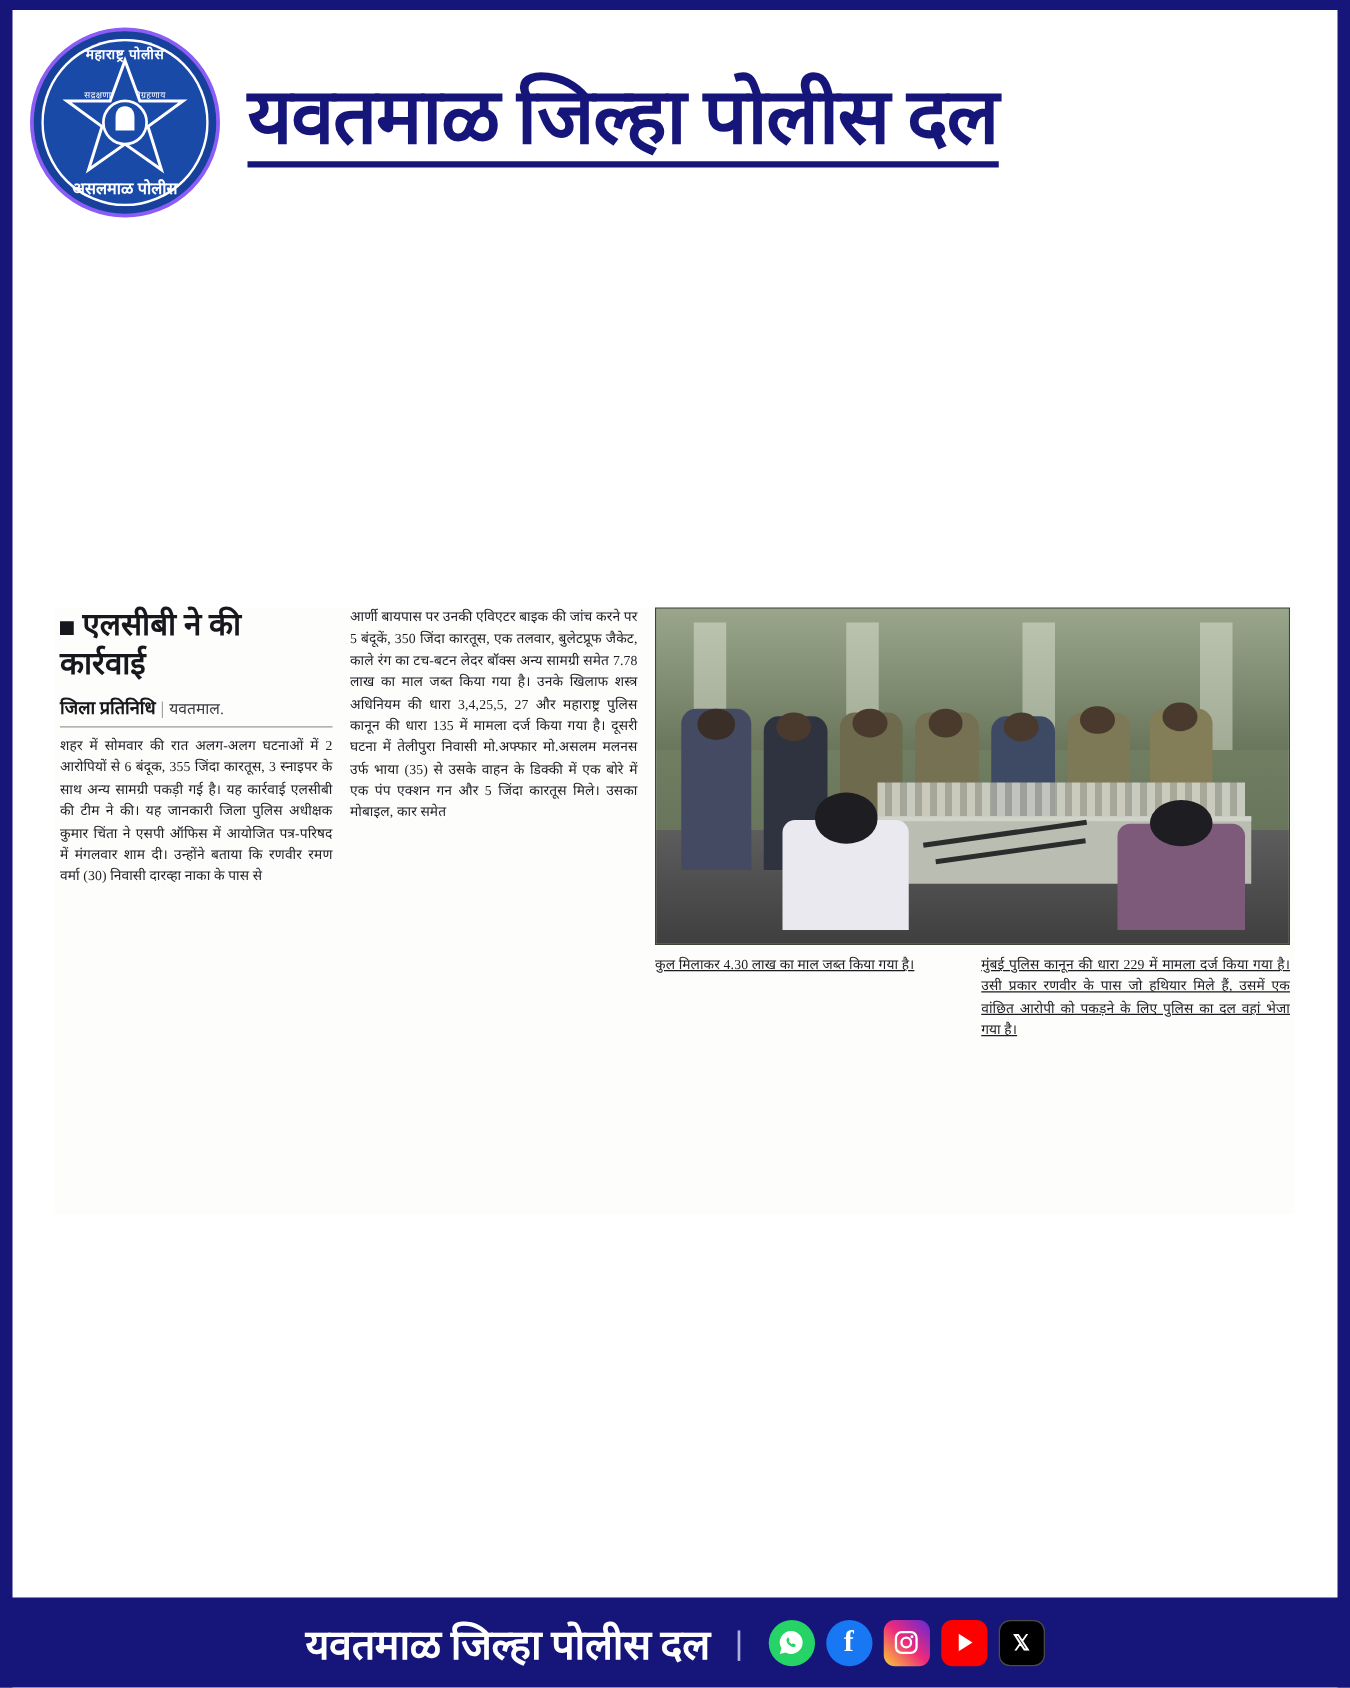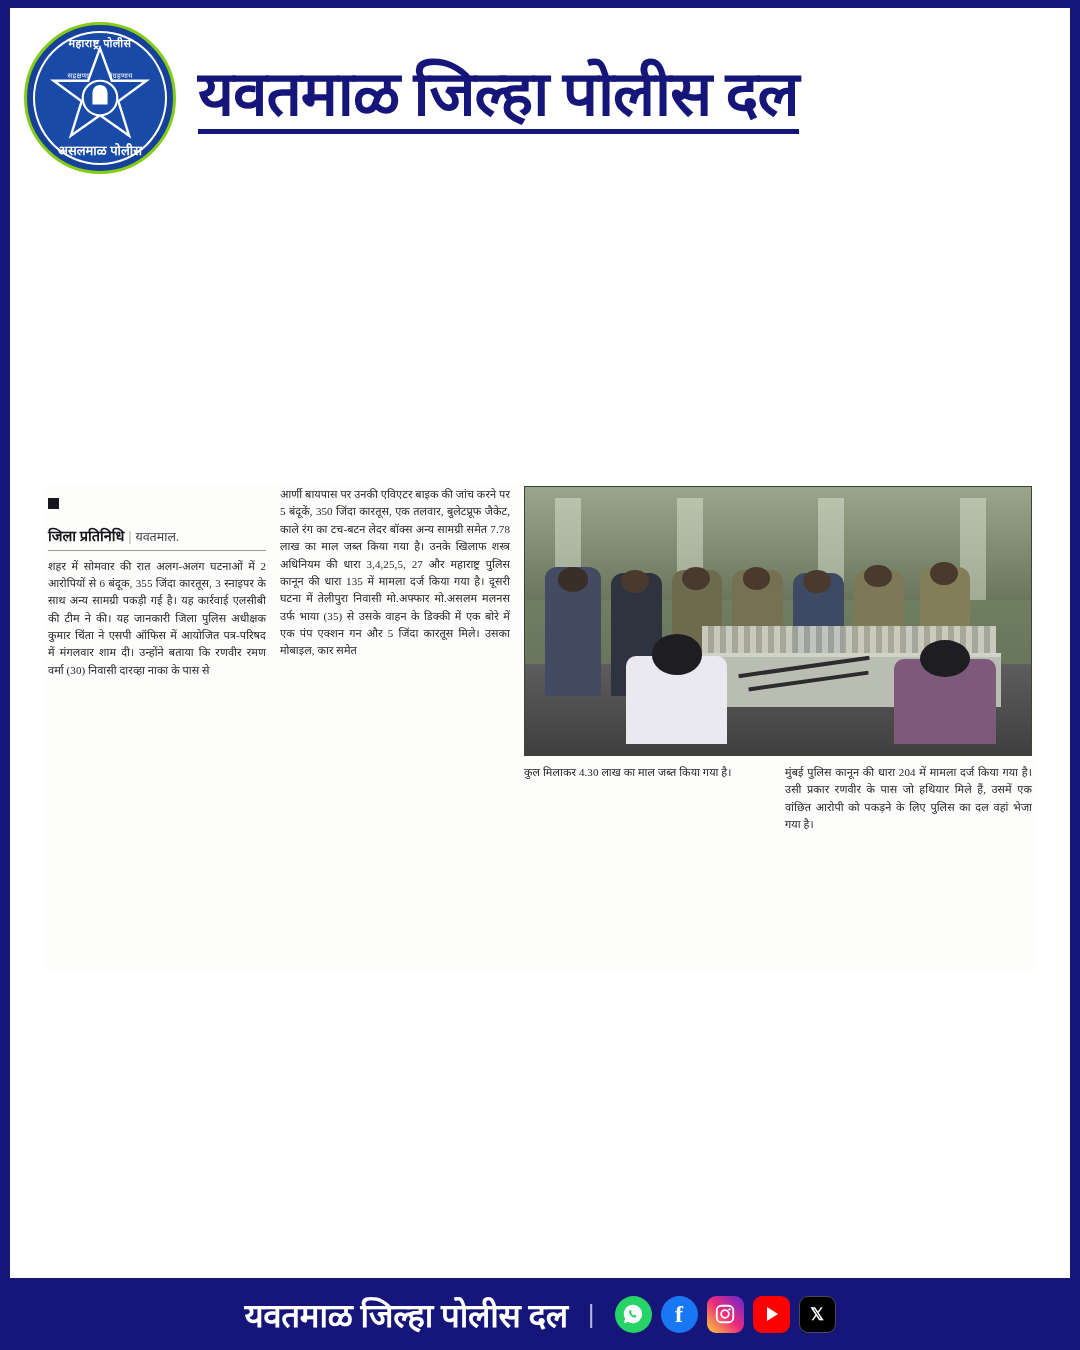--- a/index.html
+++ b/index.html
@@ -27,21 +27,21 @@
   .header{
     position:absolute; top:8px; left:10px; width:1060px; height:180px;
     display:flex; align-items:center; gap:22px; padding-left:14px;
   }
   .logo{
     width:152px; height:152px; flex:none; position:relative;
   }
   .logo-circle{
     position:absolute; inset:0; border-radius:50%;
     background:#17409a;
-    border:3px solid #84cc16;
+    border:3px solid #8b5cf6;
     display:flex; align-items:center; justify-content:center;
   }
   .logo-inner{
     position:absolute; inset:6px; border-radius:50%;
     background:#1a4aa8;
     box-shadow:inset 0 0 0 2px #ffffff;
   }
   .logo-star{
     position:absolute; left:50%; top:50%; transform:translate(-50%,-52%);
     width:108px; height:108px;
@@ -161,21 +161,21 @@
     position:absolute; border-radius:50%;
   }
   .ph-seated{
     position:absolute; bottom:4%; border-radius:10px 10px 0 0;
   }
   .ph-gun{
     position:absolute; background:#2c2c2c; transform:rotate(-8deg);
   }
 
   .right-text{
-    display:flex; gap:14px;
+    display:flex; gap:14px;text-decoration:underline;
   }
   .col3{ flex:1; }
   .col4{ flex:1; }
   .indent{ text-indent:18px; }
 
   
   .footer{
     position:absolute; left:0; bottom:0; width:1080px; height:72px;
     background:#16157a;
     display:flex; align-items:center; justify-content:center; gap:16px;
@@ -226,21 +226,21 @@
   <div class="header-title">यवतमाळ जिल्हा पोलीस दल</div>
 </div>
 
 <div class="clipping">
 
 
   <div class="clip-body">
 
     <div class="col1">
       <div class="subhead">
-        <span class="bullet"></span>
+        <span class="bullet"></span><span>एलसीबी ने की कार्रवाई</span>
       </div>
       <div class="byline">
         <span>जिला प्रतिनिधि</span><span class="sep">|</span><span class="place">यवतमाल.</span>
       </div>
       <div class="para j">शहर में सोमवार की रात अलग-अलग घटनाओं में 2 आरोपियों से 6 बंदूक, 355 जिंदा कारतूस, 3 स्नाइपर के साथ अन्य सामग्री पकड़ी गई है। यह कार्रवाई एलसीबी की टीम ने की। यह जानकारी जिला पुलिस अधीक्षक कुमार चिंता ने एसपी ऑफिस में आयोजित पत्र-परिषद में मंगलवार शाम दी। उन्होंने बताया कि रणवीर रमण वर्मा (30) निवासी दारव्हा नाका के पास से</div>
     </div>
 
     <div class="col2">
       <div class="para j">आर्णी बायपास पर उनकी एविएटर बाइक की जांच करने पर 5 बंदूकें, 350 जिंदा कारतूस, एक तलवार, बुलेटप्रूफ जैकेट, काले रंग का टच-बटन लेदर बॉक्स अन्य सामग्री समेत 7.78 लाख का माल जब्त किया गया है। उनके खिलाफ शस्त्र अधिनियम की धारा 3,4,25,5, 27 और महाराष्ट्र पुलिस कानून की धारा 135 में मामला दर्ज किया गया है। दूसरी घटना में तेलीपुरा निवासी मो.अफ्फार मो.असलम मलनस उर्फ भाया (35) से उसके वाहन के डिक्की में एक बोरे में एक पंप एक्शन गन और 5 जिंदा कारतूस मिले। उसका मोबाइल, कार समेत</div>
     </div>
@@ -287,21 +287,21 @@
 
         <div class="ph-seated" style="left:73%; width:20%; height:32%; background:#7e5a7a;"></div>
         <div class="ph-head" style="left:78%; bottom:29%; width:10%; height:14%; background:#1d1d22;"></div>
       </div>
 
       <div class="right-text">
         <div class="col3">
           <div class="para j">कुल मिलाकर 4.30 लाख का माल जब्त किया गया है।</div>
         </div>
         <div class="col4">
-          <div class="para j">मुंबई पुलिस कानून की धारा 204 में मामला दर्ज किया गया है। उसी प्रकार रणवीर के पास जो हथियार मिले हैं, उसमें एक वांछित आरोपी को पकड़ने के लिए पुलिस का दल वहां भेजा गया है।</div>
+          <div class="para j">मुंबई पुलिस कानून की धारा 229 में मामला दर्ज किया गया है। उसी प्रकार रणवीर के पास जो हथियार मिले हैं, उसमें एक वांछित आरोपी को पकड़ने के लिए पुलिस का दल वहां भेजा गया है।</div>
         </div>
       </div>
 
     </div>
   </div>
 </div>
 
 <div class="footer">
   <div class="footer-title">यवतमाळ जिल्हा पोलीस दल</div>
   <div class="footer-sep">|</div>

